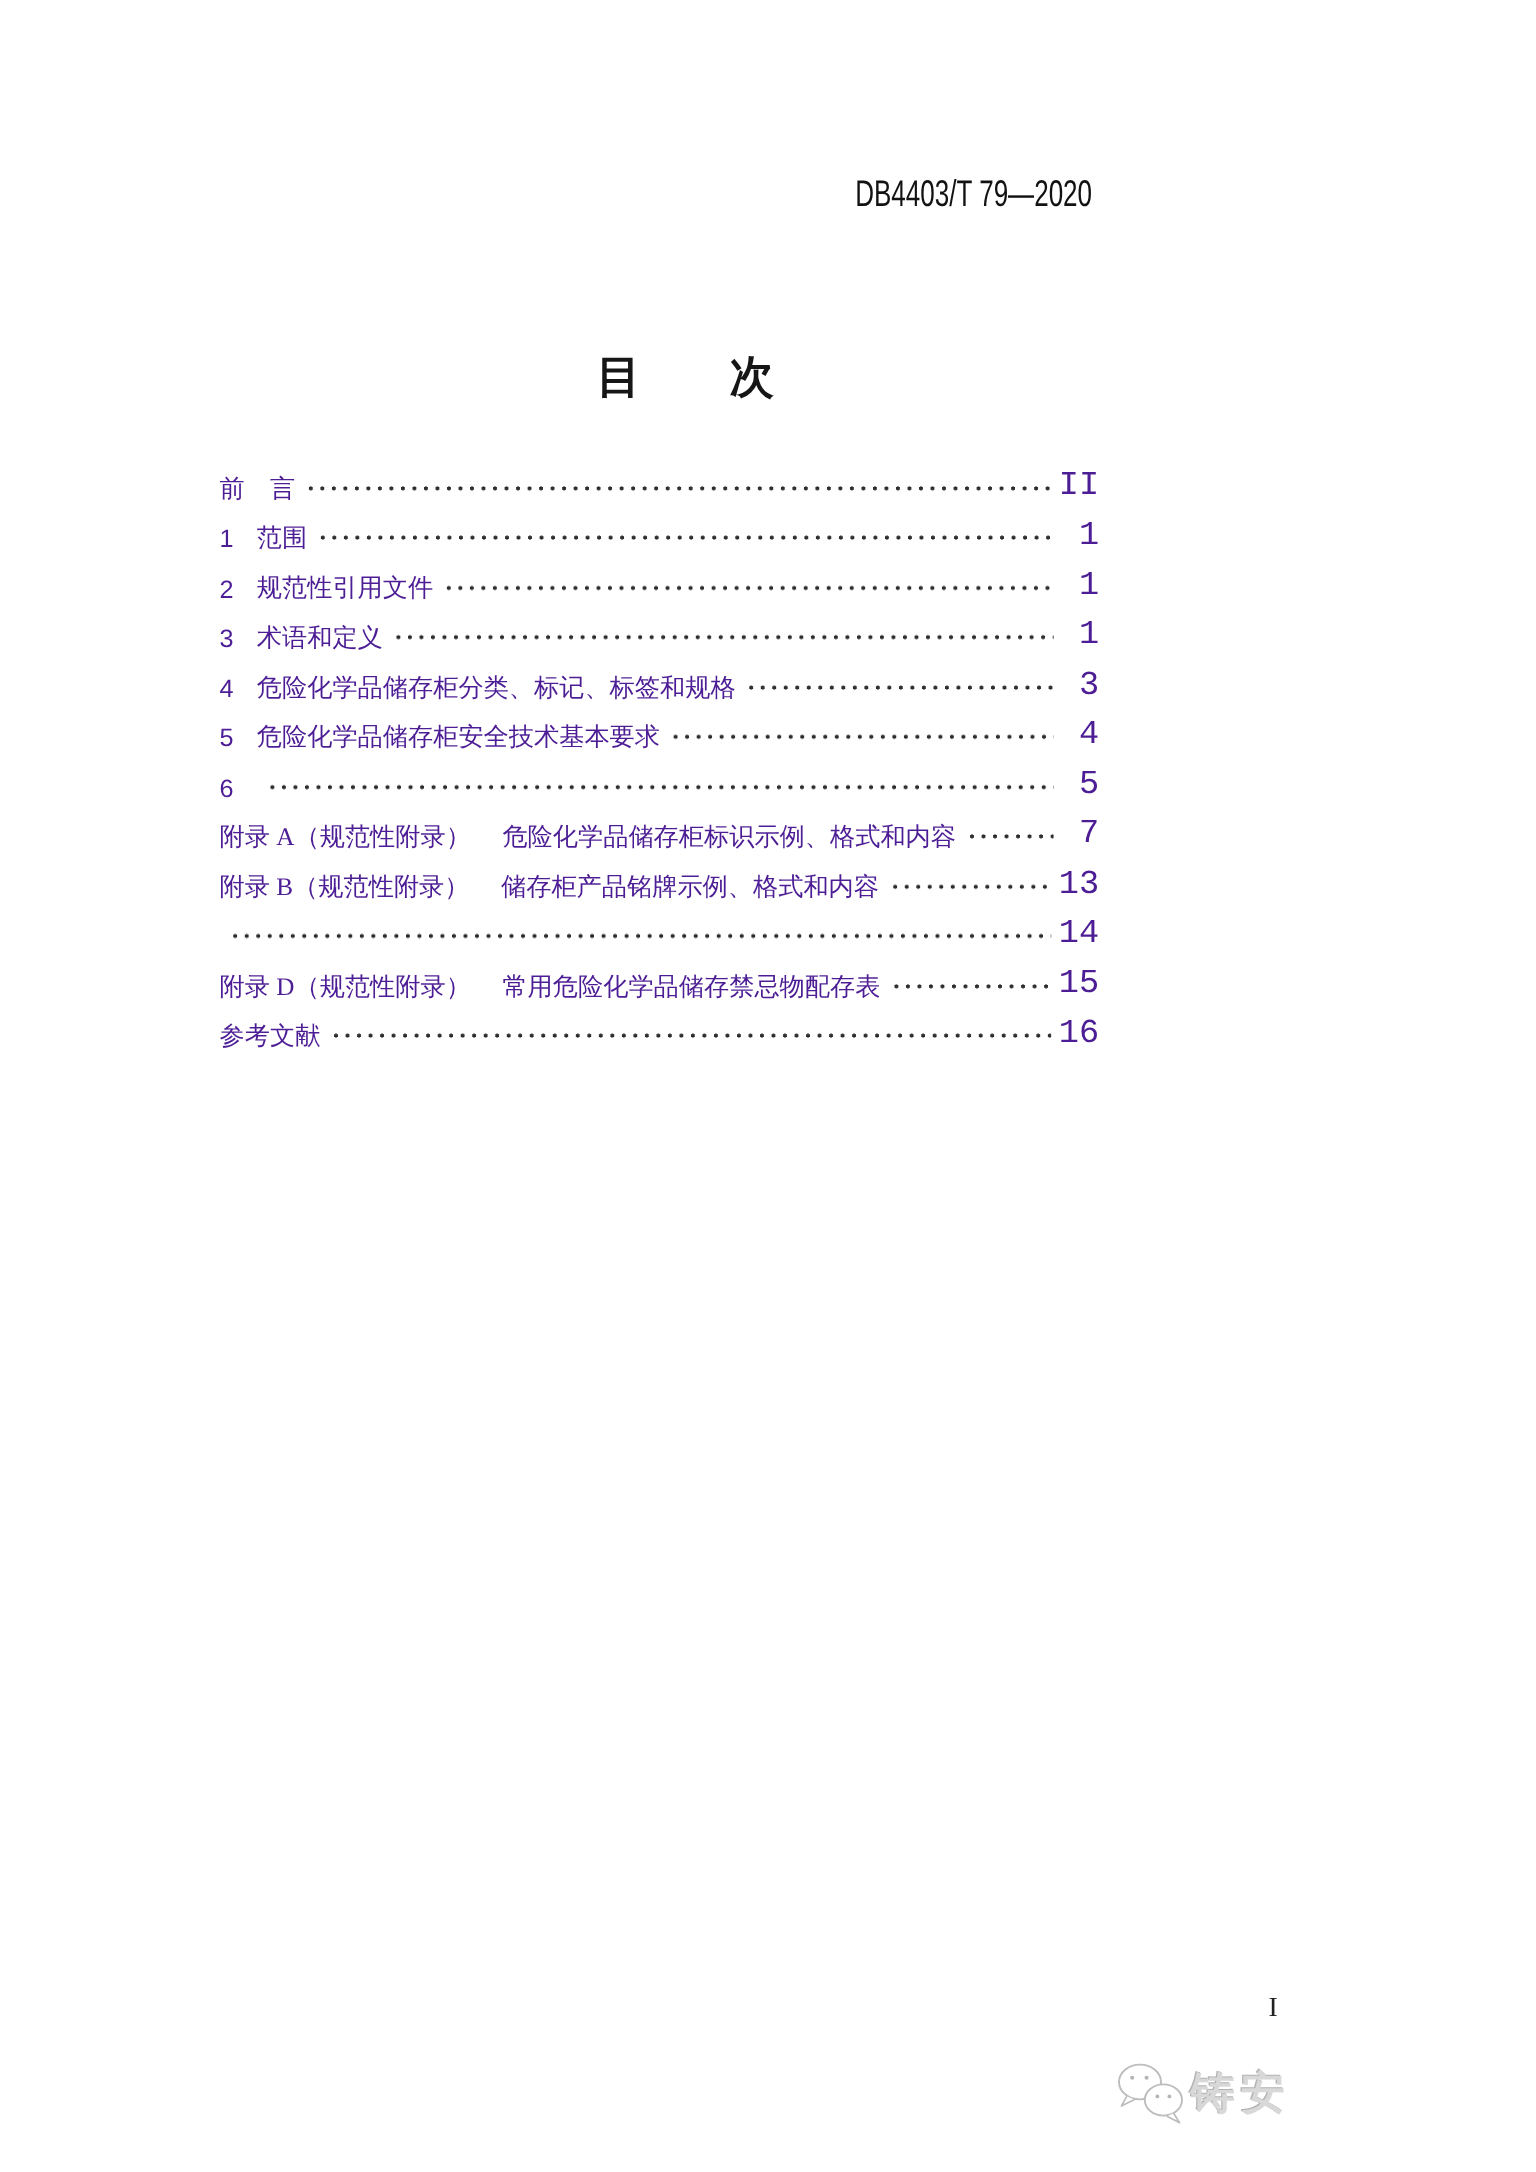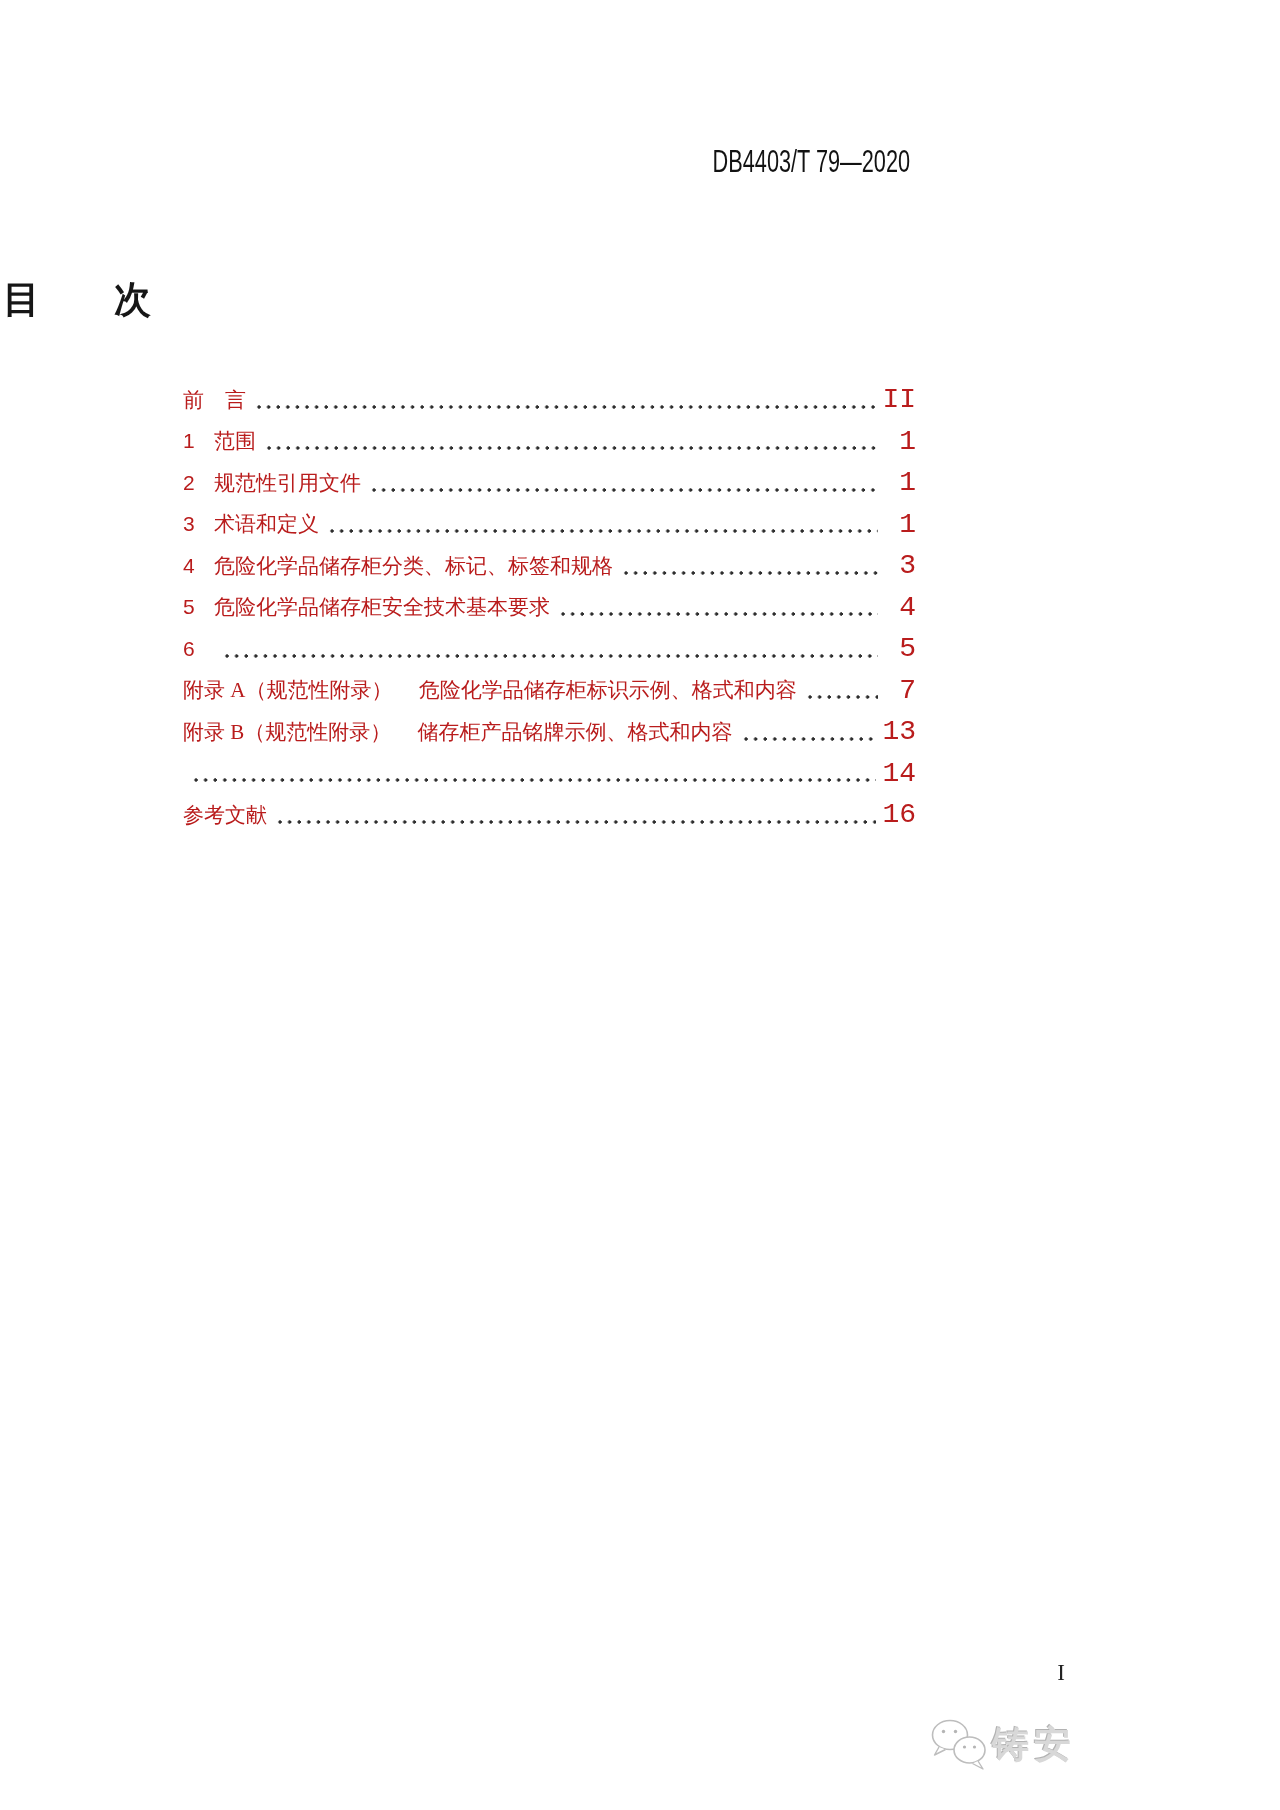--- a/index.html
+++ b/index.html
@@ -26,39 +26,40 @@
     color: #121212;
     transform: scaleX(0.70);
     transform-origin: 100% 50%;
     white-space: pre;
   }
   .doc-title {
     position: absolute;
     top: 272px;
     left: 0;
     width: 100%;
-    margin: 3px;
+    margin: 18px;
+    text-align: center;
     font-family: "Liberation Sans", sans-serif;
     font-size: 37px;
     font-weight: 700;
     color: #161616;
     white-space: pre;
   }
   .toc {
     position: absolute;
     left: 183px;
     right: 190px;
     top: 379px;
   }
   .toc-row {
     display: flex;
-    align-items: center;
+    align-items: flex-end;
     height: 41.5px;
     font-size: 21px;
-    color: #b91c1c;
+    color: #4c1d95;
   }
   .toc-num {
     flex: none;
     width: 31px;
     font-family: "Liberation Sans", sans-serif;
     font-size: 21px;
   }
   .toc-label {
     flex: none;
     white-space: pre;
@@ -178,20 +179,26 @@
     <span class="toc-dots"></span>
     <span class="toc-page">13</span>
   </div>
 
   <div class="toc-row">
 
     <span class="toc-dots"></span>
     <span class="toc-page">14</span>
   </div>
 
+  <div class="toc-row">
+
+    <span class="toc-label">附录 D（规范性附录）　 常用危险化学品储存禁忌物配存表</span>
+    <span class="toc-dots"></span>
+    <span class="toc-page">15</span>
+  </div>
 
   <div class="toc-row">
 
     <span class="toc-label">参考文献</span>
     <span class="toc-dots"></span>
     <span class="toc-page">16</span>
   </div>
 </div>
 
   <div class="footer-num">I</div>

